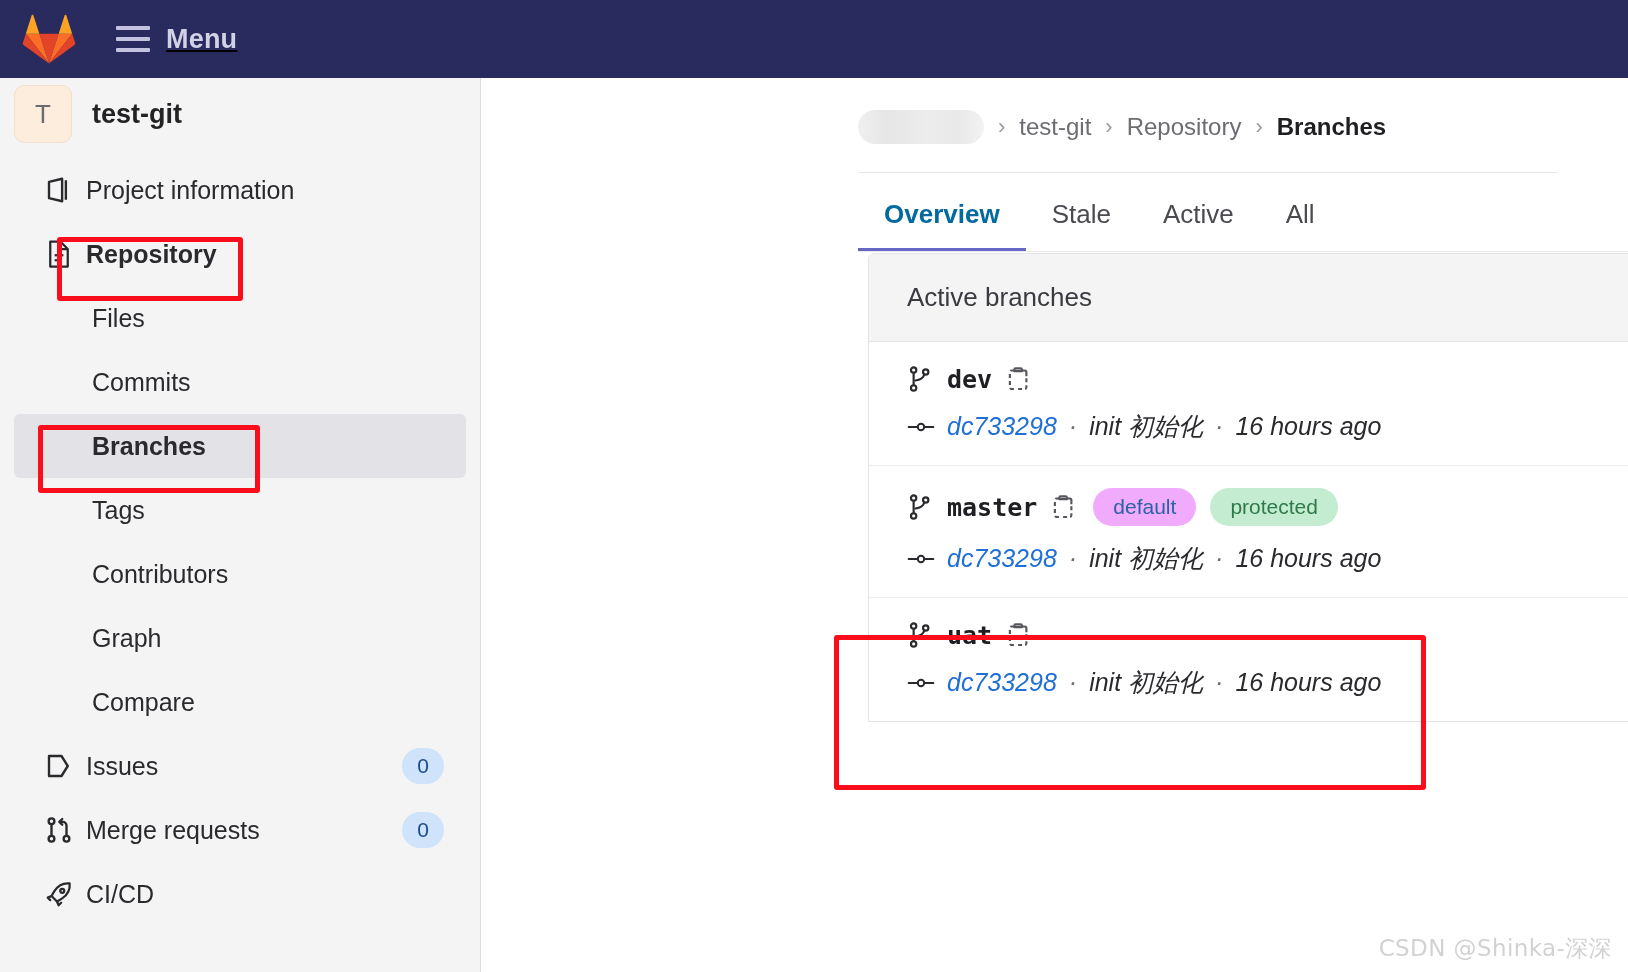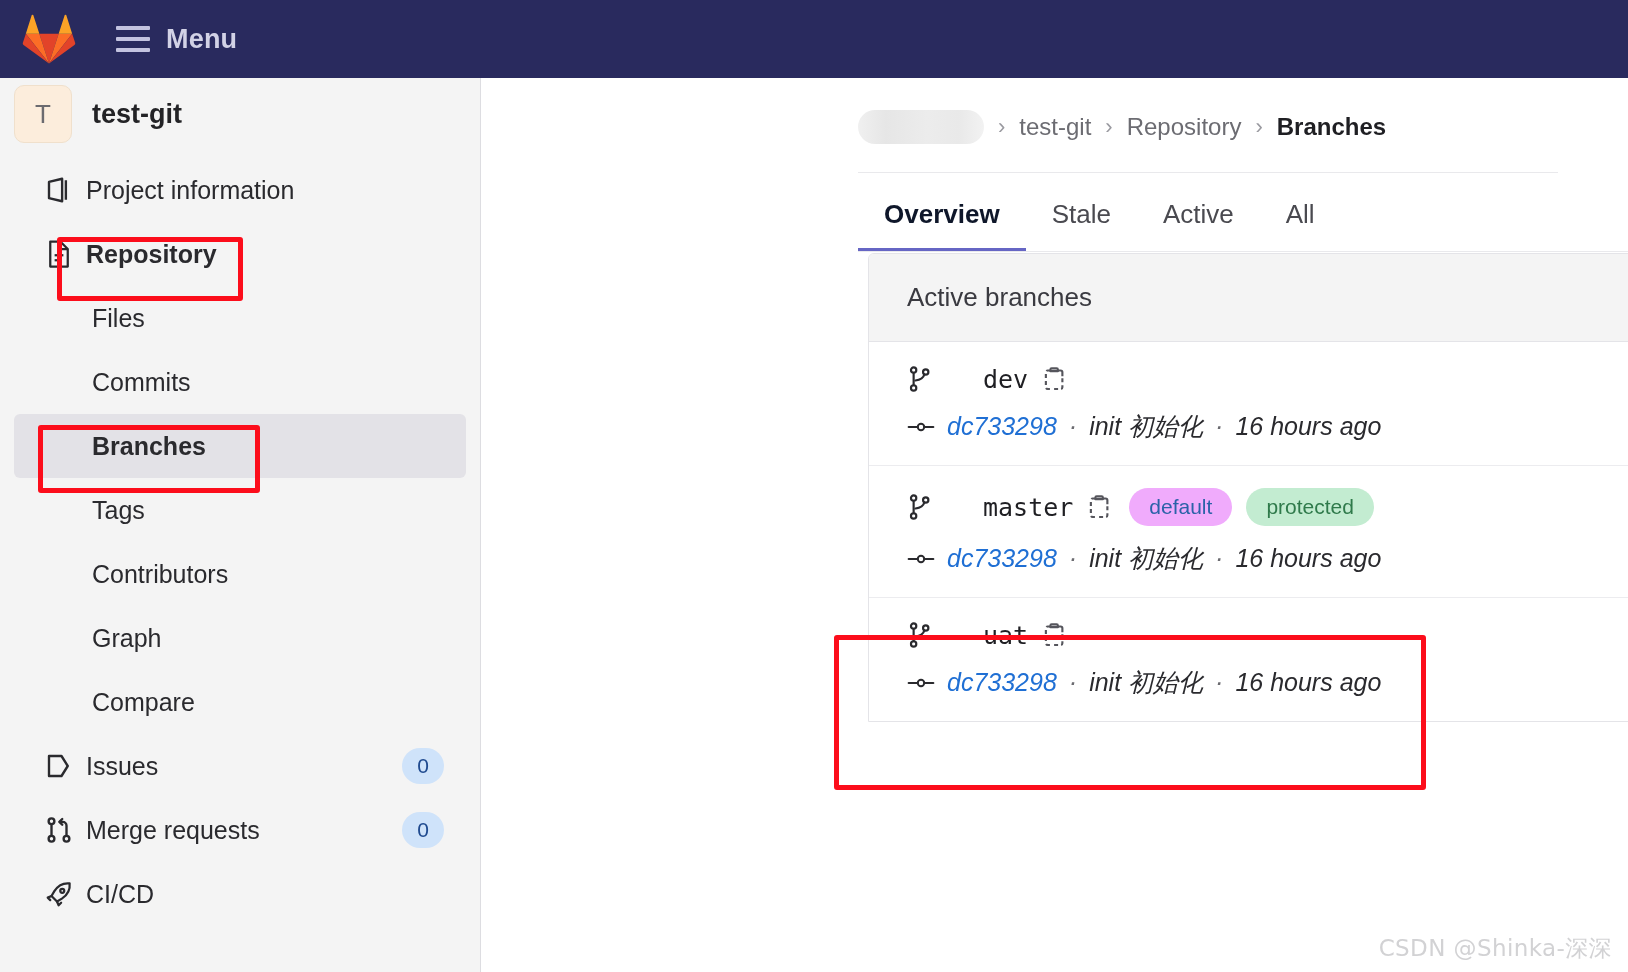--- a/index.html
+++ b/index.html
@@ -9,21 +9,21 @@
     background: #ffffff;
     overflow: hidden;
   }
   #root { position: relative; width: 1628px; height: 972px; }
 
   
   .topbar {
     position: absolute; left: 0; top: 0;
     width: 1628px; height: 78px;
     background: #292a5e;
-    display: flex; align-items: center;
+    display: flex; align-items: center; text-decoration: underline;
   }
   .gl-logo { margin-left: 22px; width: 54px; height: 52px; display:block; }
   .menu-btn {
     display: flex; align-items: center; gap: 16px;
     margin-left: 34px; cursor: pointer;
     padding: 4px 6px;
   }
   .hamburger { display: flex; flex-direction: column; gap: 7px; width: 34px; }
   .hamburger i { display:block; height: 4px; background: #c3c3e0; border-radius: 1px; }
   .menu-label { color: #d2d2e6; font-size: 27px; font-weight: 600; letter-spacing: .2px; }
@@ -84,37 +84,37 @@
 
   .hr-under-crumb {
     margin: 28px 0 0 376px; width: 700px; height: 1px; background: #e9e9ec;
   }
 
   .tabs { display: flex; align-items: flex-end; gap: 0; padding-left: 376px; margin-top: 16px; }
   .tab {
     font-size: 26px; color: #4a4a50; padding: 10px 26px 18px 26px;
     cursor: pointer; border-bottom: 4px solid transparent; white-space: nowrap;
   }
-  .tab.active { color: #0f172a; font-weight: 700; border-bottom-color: #6666c4; }
+  .tab.active { color: #0369a1; font-weight: 700; border-bottom-color: #6666c4; }
   .tabs-rule { margin-left: 376px; width: 770px; height: 1px; background: #e9e9ec; position: relative; top: -1px; }
 
   .panel {
     margin: 0 0 0 386px; width: 832px;
     border: 1px solid #e4e4e8; border-radius: 6px 6px 0 0;
     background: #fff; overflow: hidden;
   }
   .panel-head {
     background: #f4f4f4; border-bottom: 1px solid #e4e4e8;
     padding: 28px 0 28px 38px;
     font-size: 26px; color: #3a3a40;
   }
   .branch-row { padding: 22px 0 22px 38px; border-bottom: 1px solid #ececef; }
   .branch-row:last-child { border-bottom: none; }
   .branch-top { display: flex; align-items: center; gap: 14px; }
-  .branch-name { font-family: "DejaVu Sans Mono", monospace; font-size: 25px; font-weight: 400; color: #1f1f23; margin-left: 36px; }
+  .branch-name { font-family: "DejaVu Sans Mono", monospace; font-size: 25px; font-weight: 700; color: #1f1f23; }
   .copy-ico { width: 28px; height: 30px; cursor: pointer; }
   .badge { height: 38px; padding: 0 20px; border-radius: 19px; font-size: 21px; display:flex; align-items:center; }
   .badge.default { background: #f0abfc; color: #2b62a8; }
   .badge.protected { background: #c3ecd1; color: #2f7a4b; }
   .branch-bottom { display: flex; align-items: center; gap: 12px; margin-top: 16px; font-size: 25px; color: #3a3a40; font-style: italic; }
   .sha { color: #1f6fd4; text-decoration: none; cursor: pointer; }
   .dot-sep { color: #6b6b70; }
   .commit-msg { color: #2a2a2e; }
   .ago { color: #2a2a2e; }
 

